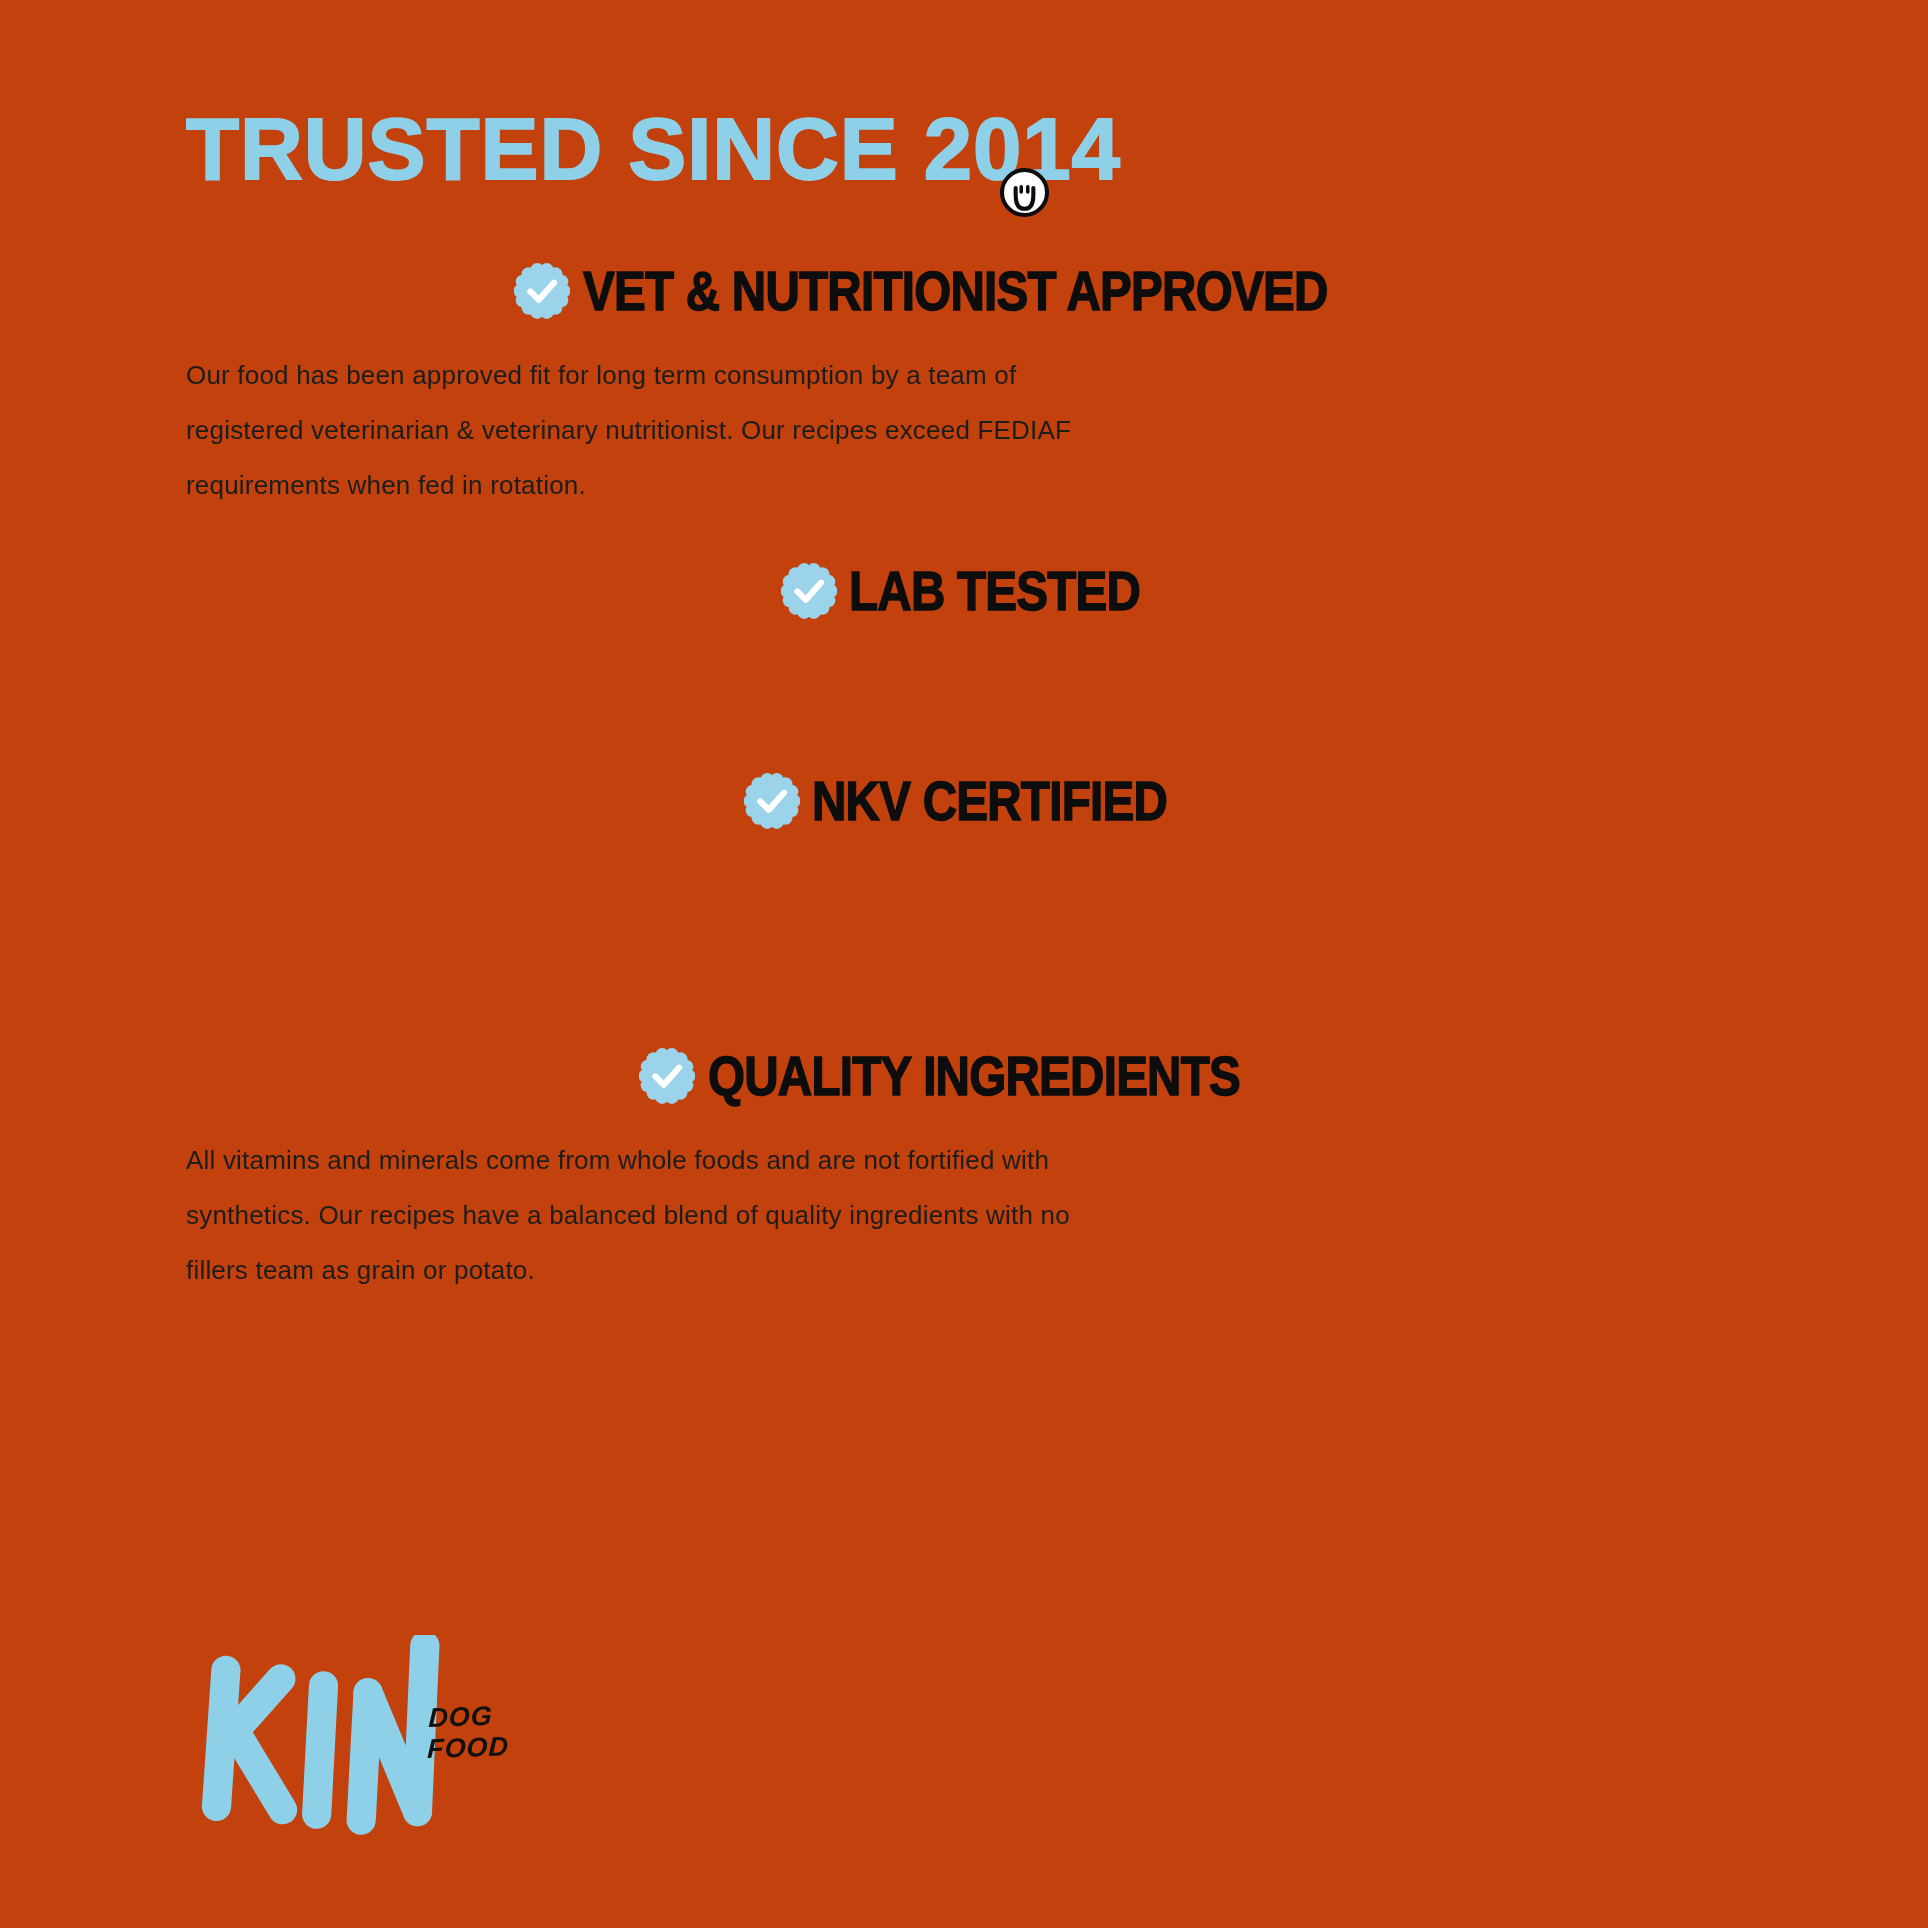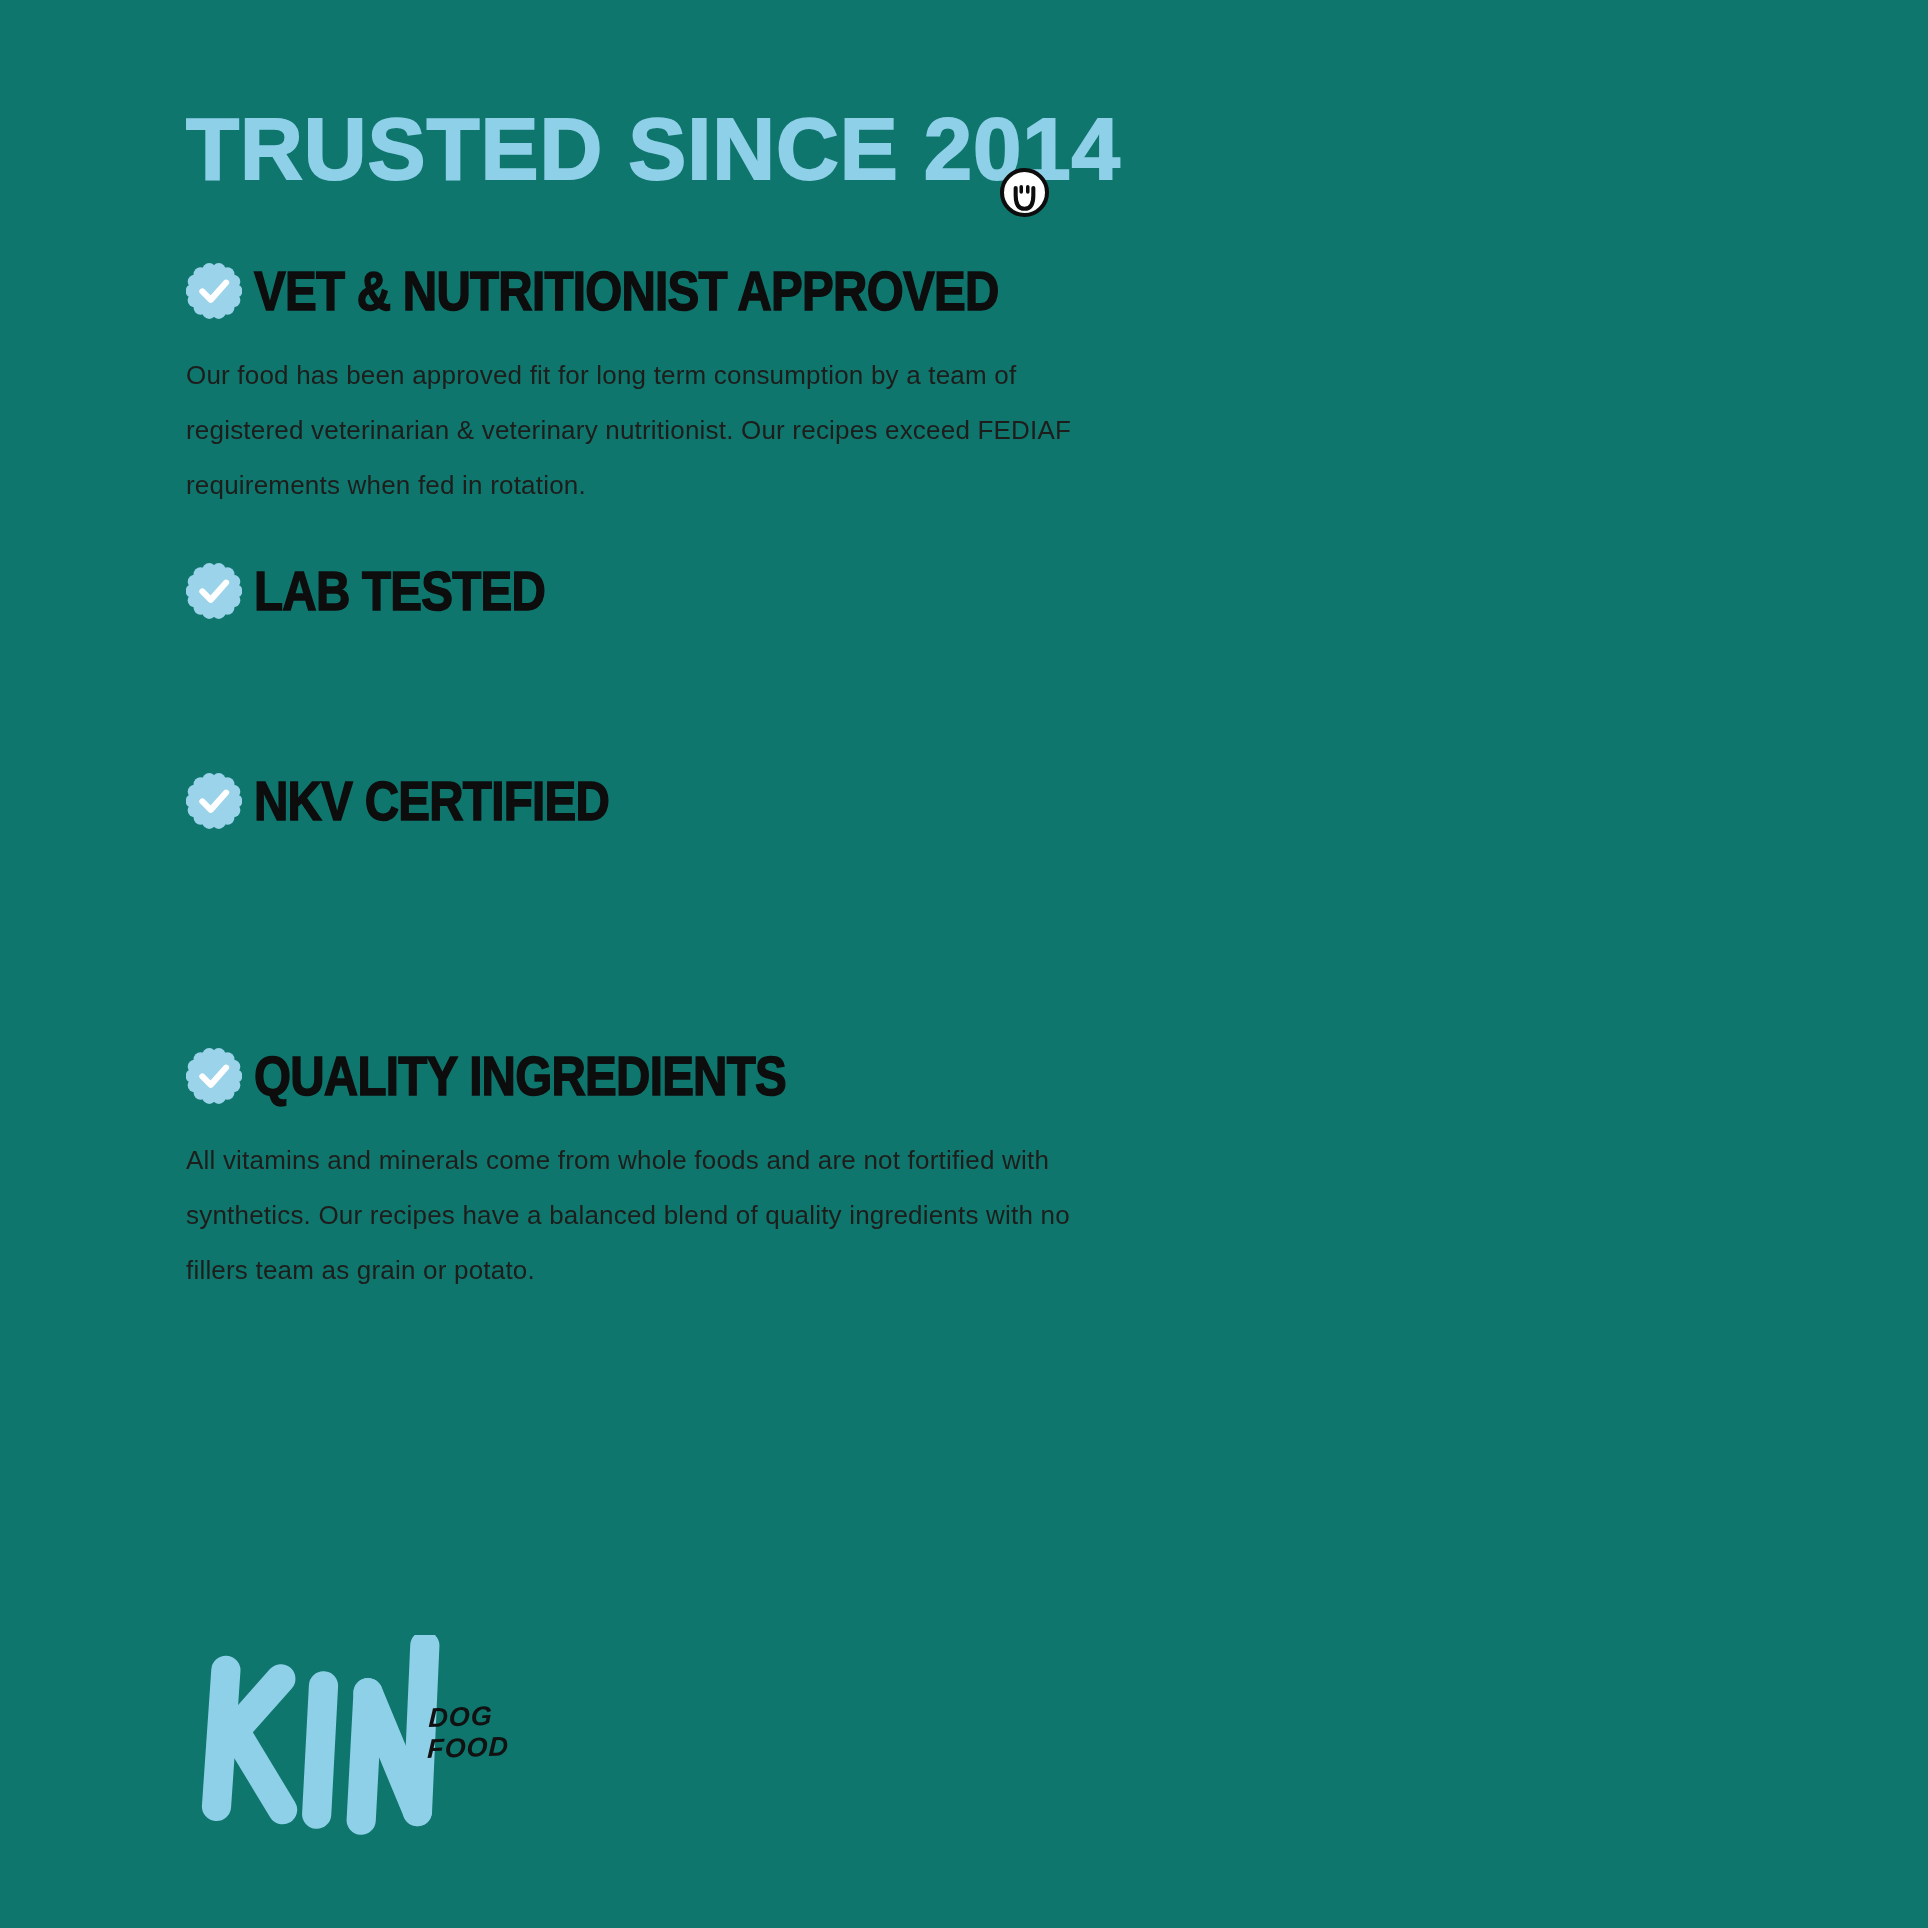--- a/index.html
+++ b/index.html
@@ -1,20 +1,20 @@
 <!DOCTYPE html>
 <html style="font-size:15px"><head>
 <meta charset="utf-8">
 <style>
   html, body { margin: 0; padding: 0; background: #ffffff; }
   .page {
     position: relative;
     width: 1928px;
     height: 1928px;
-    background: #0f766e;
+    background: #c2410c;
     overflow: hidden;
     font-family: "Liberation Sans", sans-serif;
     color: #1d1d1b;
   }
   .page-title {
     position: absolute;
     left: 186px;
     top: 102px;
     margin: 0;
     font-size: 87px;
@@ -24,21 +24,21 @@
     color: #8fd0e9;
     -webkit-text-stroke: 1.9px #8fd0e9;
     white-space: nowrap;
   }
   .smiley { position: absolute; left: 998px; top: 166px; width: 53px; height: 53px; }
   .section { position: absolute; left: 186px; width: 1601px; }
   .sec-1 { top: 262px; }
   .sec-2 { top: 562px; }
   .sec-3 { top: 772px; }
   .sec-4 { top: 1047px; }
-  .section-header { display: flex; align-items: center; gap: 12.2px; height: 58px; }
+  .section-header { display: flex; align-items: center; gap: 12.2px; height: 58px; justify-content: center; }
   .badge { width: 56px; height: 56px; flex: 0 0 auto; }
   .section-heading {
     margin: 0;
     font-size: 56px;
     line-height: 58px;
     font-weight: bold;
     letter-spacing: -0.9px;
     color: #0d0d0d;
     -webkit-text-stroke: 1.5px #0d0d0d;
     white-space: nowrap;

